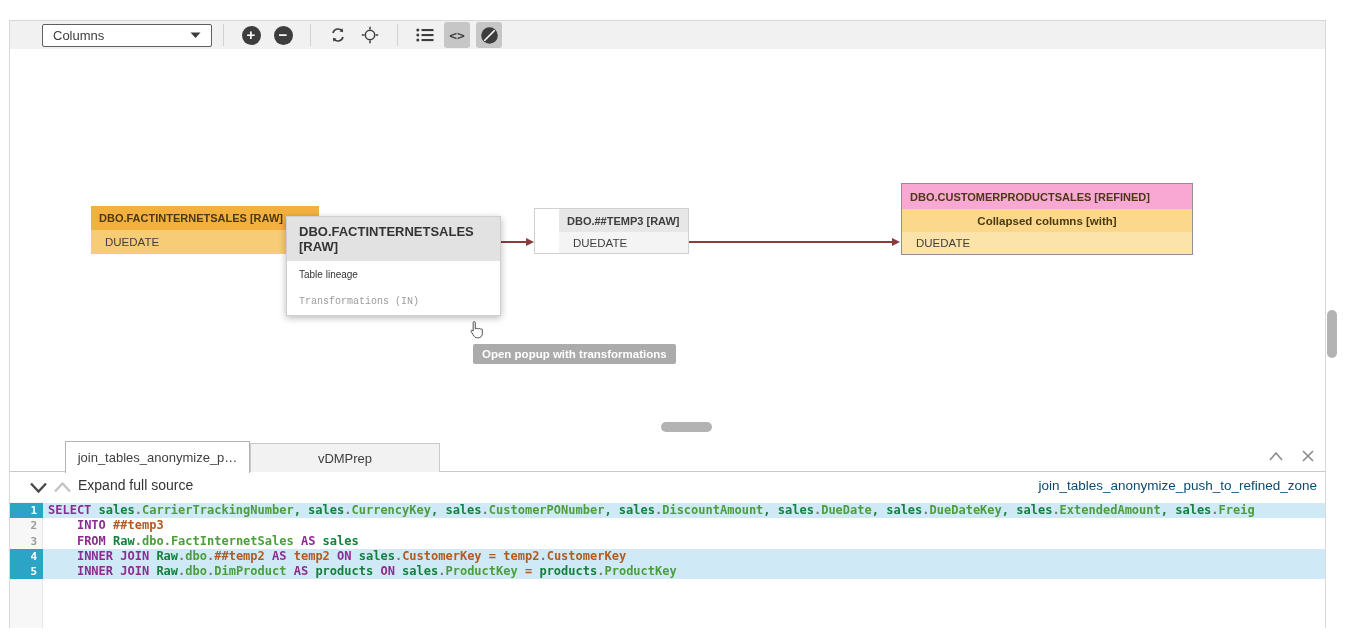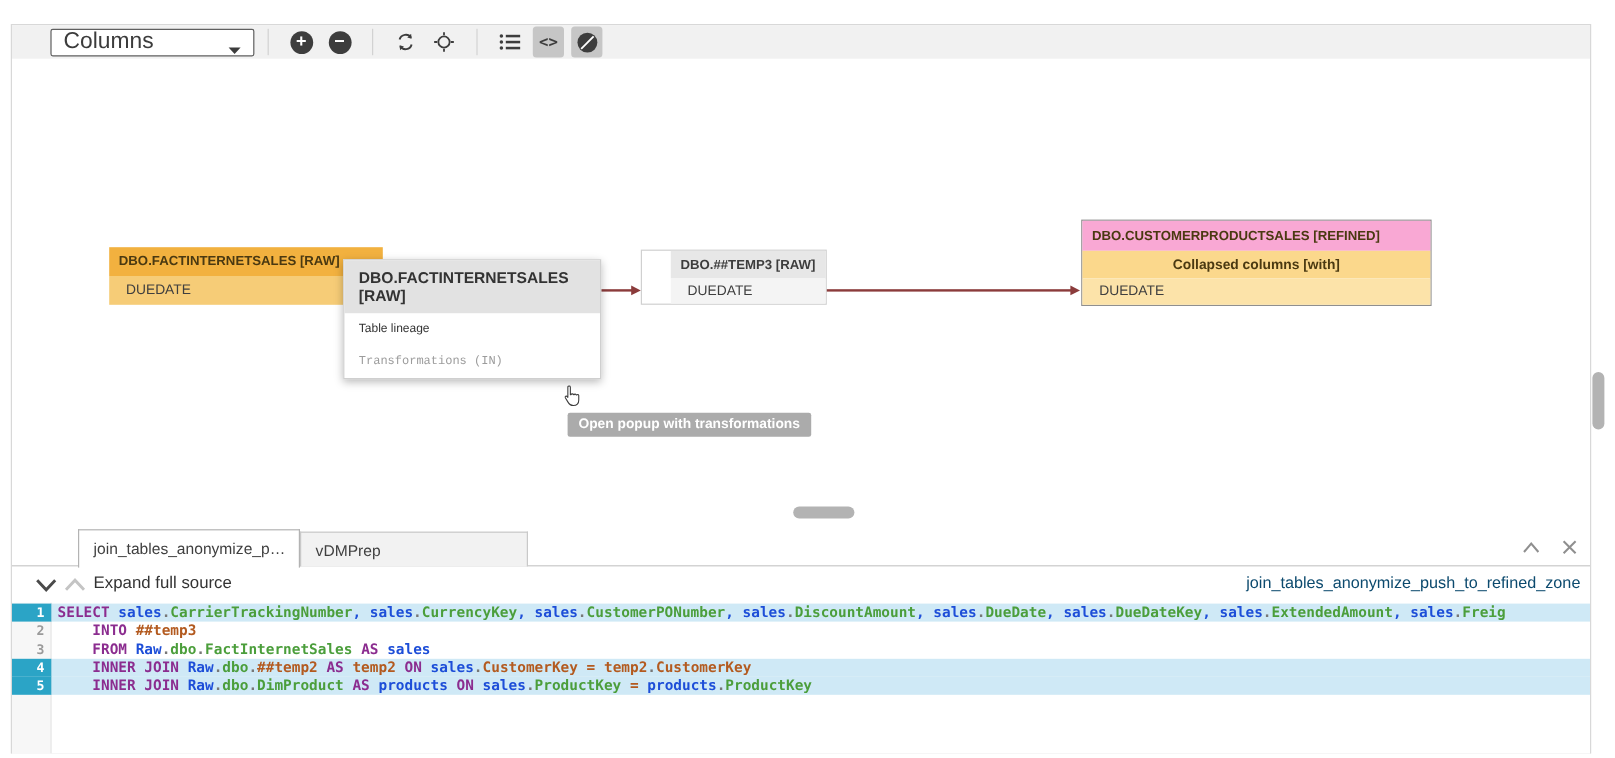--- a/index.html
+++ b/index.html
@@ -8,22 +8,22 @@
           font-family:"Liberation Sans", sans-serif; overflow:hidden; }
 
   
   .frame { position:absolute; left:9px; top:20px; width:1317px; height:608px;
            border:1px solid #d8d8d8; background:#fff; }
 
   
   .toolbar { position:absolute; left:0; top:0; width:100%; height:28px;
              background:#f1f1f1; display:flex; align-items:center; padding-left:32px; }
   .select-box { width:170px; height:23px; background:#fff; border:1px solid #5f5f5f;
-                border-radius:2px; display:flex; align-items:flex-end; justify-content:space-between;
-                padding:0 10px; font-size:19px; color:#3c3c3c; cursor:default; }
+                border-radius:2px; display:flex; align-items:center; justify-content:space-between;
+                padding:0 10px; font-size:13px; color:#3c3c3c; cursor:default; }
   .tb-sep { width:1px; height:22px; background:#d2d2d2; margin:0 11px; }
   .tb-btn { width:26px; height:26px; display:flex; align-items:center; justify-content:center;
             margin:0 3px; border-radius:3px; }
   .tb-btn.active { background:#c6c6c6; }
   .circ { width:19px; height:19px; border-radius:50%; background:#3d3d3d; color:#fff;
           font-size:15px; font-weight:bold; line-height:18px; text-align:center; }
   .code-glyph { font-size:13px; font-weight:bold; color:#3d3d3d; font-family:"DejaVu Sans Mono",monospace; }
 
   
   .canvas { position:absolute; left:0; top:28px; width:1315px; height:389px; background:#fff; }
@@ -66,21 +66,21 @@
              font-size:11.5px; font-weight:bold; padding:4px 9px; border-radius:2px;
              white-space:nowrap; z-index:6; }
 
   .hthumb { position:absolute; left:651px; top:373px; width:51px; height:10px;
             background:#b3b3b3; border-radius:5px; }
 
   
   .bottom { position:absolute; left:0; top:417px; width:1315px; height:190px; background:#fff; }
   .tabbar { position:absolute; left:0; top:0; width:100%; height:34px; border-bottom:1px solid #c9c9c9; }
   .tab { position:absolute; height:31px; display:flex; align-items:center; padding:13px 12px;
-         font-size:13px; color:#3f3f3f; cursor:pointer; }
+         font-size:13px; color:#3f3f3f; cursor:pointer;justify-content:center; }
   .tab.active { top:3px; background:#fff; border:1px solid #b3b3b3; border-bottom:none;
                 height:32px; z-index:2; }
   .tab.inactive { top:5px; background:#f2f2f2; border:1px solid #c9c9c9; border-bottom:none; height:29px; }
   .panel-actions { position:absolute; right:8px; top:10px; display:flex; gap:14px; }
   .panel-actions .pa { width:18px; height:16px; cursor:pointer; }
 
   .controls { position:absolute; left:0; top:34px; width:100%; height:30px; }
   .ctl-chev { position:absolute; top:9px; width:19px; height:13px; cursor:pointer; }
   .ctl-label { position:absolute; left:68px; top:5px; font-size:14px; color:#333; }
   .src-name { position:absolute; right:8px; top:6px; font-size:13.5px; color:#0c4a6e; }
@@ -90,21 +90,21 @@
                border-right:1px solid #e6e6e6; }
   .codelines { position:absolute; left:0; top:1px; width:100%; }
   .code-line { display:flex; height:15.3px; white-space:pre;
                font-family:"DejaVu Sans Mono",monospace; font-size:12px; font-weight:bold; }
   .code-line .ln { width:33px; flex:0 0 33px; text-align:right; padding-right:6px;
                    color:#9a9a9a; font-size:11px; line-height:15.3px; }
   .code-line .lc { flex:1; line-height:15.3px; padding-left:5px; overflow:hidden; }
   .code-line.hl .ln { background:#2ba4c6; color:#fff; }
   .code-line.hl .lc { background:#cfe9f6; }
   .tk-k { color:#8b2c8f; } .tk-g { color:#4b9e3b; } .tk-o { color:#b35a1f; }
-  .tk-p { color:#1d4ed8; } .tk-d { color:#777777; }
+  .tk-p { color:#15803d; } .tk-d { color:#777777; }
 
   
   .vthumb { position:absolute; left:1327px; top:310px; width:10px; height:48px;
             background:#b3b3b3; border-radius:5px; }
 </style>
 </head>
 <body>
 
 <div class="page">
   <div class="frame">

